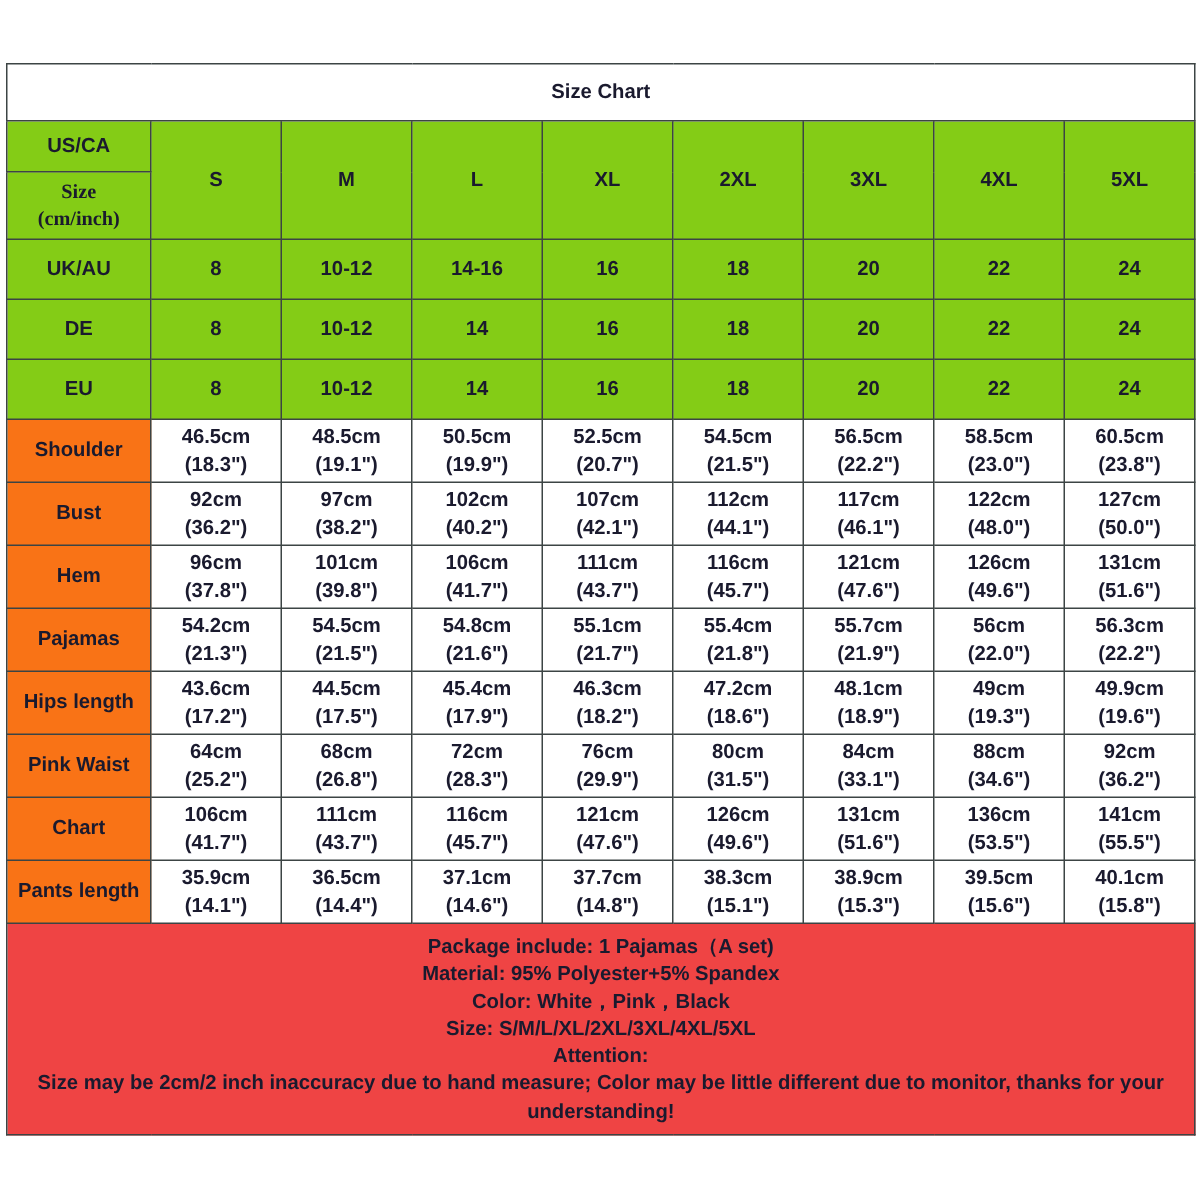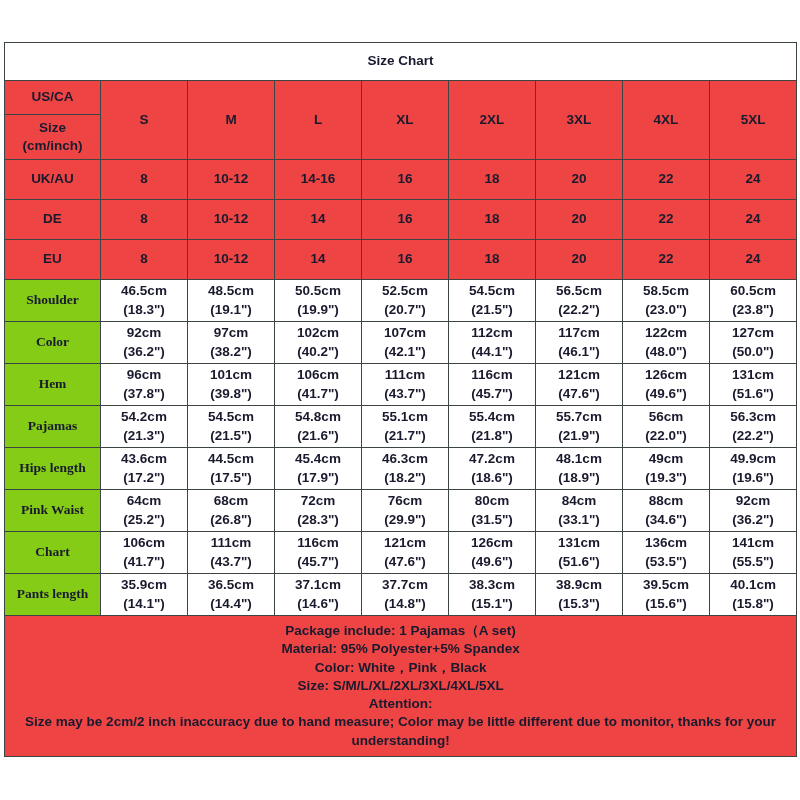--- a/index.html
+++ b/index.html
@@ -44,47 +44,47 @@
   td.title-cell {
     background: #ffffff;
     height: 37px;
     font-size: 13px;
     font-weight: bold;
     border-bottom: 1px solid #3c4444;
   }
 
   
   td.teal {
-    background: #ef4444;
+    background: #84cc16;
   }
 
   td.corner-usca {
     height: 33px;
     font-size: 13.5px;
   }
   td.corner-size {
     height: 44px;
     font-size: 13.5px;
     line-height: 1.2;
+    font-family: Liberation Serif, serif;
   }
   td.size-col-head {
     height: 77px;
     font-size: 14.5px;
   }
 
   td.region-row {
     height: 39px;
     font-size: 14px;
   }
 
   td.meas-label {
-    background: #84cc16;
+    background: #f97316;
     height: 41px;
     font-size: 13.5px;
-    font-family: Liberation Serif, serif;
   }
   td.meas-val {
     background: #ffffff;
     height: 41px;
     font-size: 13.5px;
     line-height: 1.3;
   }
   td.meas-val .cm { display: block; }
   td.meas-val .inch { display: block; }
 
@@ -214,21 +214,21 @@
             <span class="cm">58.5cm</span>
             <span class="inch">(23.0")</span>
           </td>
         <td class="meas-val">
             <span class="cm">60.5cm</span>
             <span class="inch">(23.8")</span>
           </td>
       </tr>
 
       <tr>
-        <td class="meas-label">Color</td>
+        <td class="meas-label">Bust</td>
         <td class="meas-val">
             <span class="cm">92cm</span>
             <span class="inch">(36.2")</span>
           </td>
         <td class="meas-val">
             <span class="cm">97cm</span>
             <span class="inch">(38.2")</span>
           </td>
         <td class="meas-val">
             <span class="cm">102cm</span>

